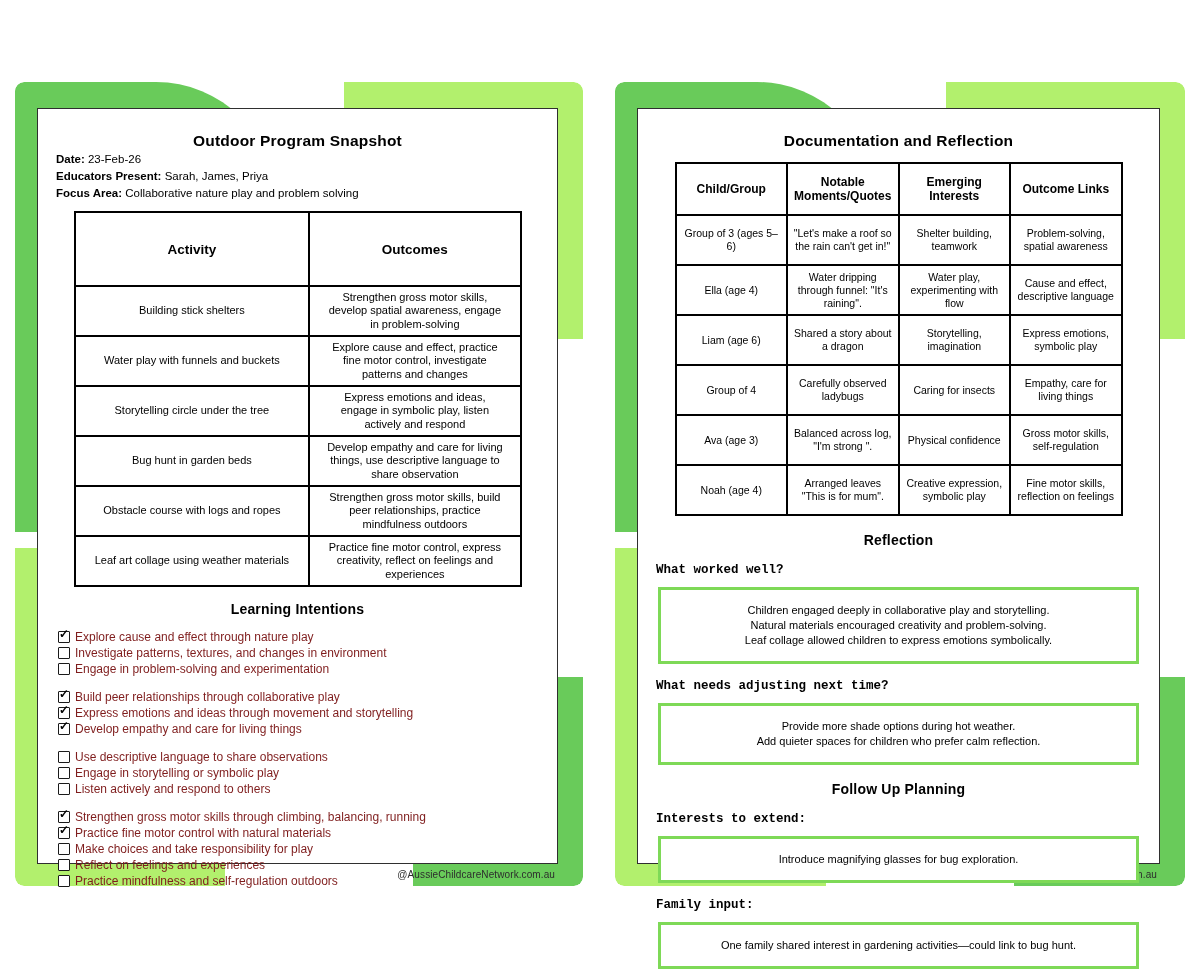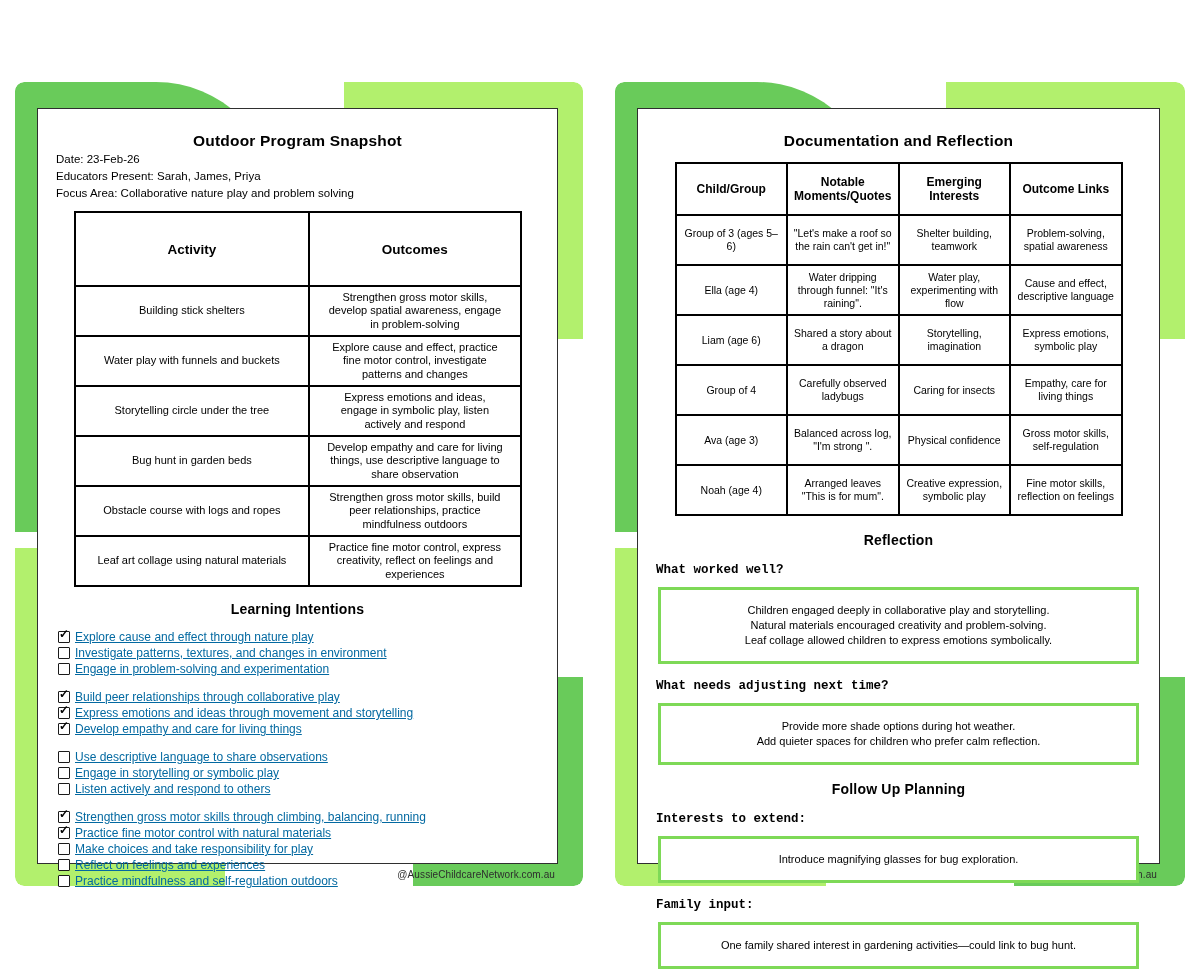--- a/index.html
+++ b/index.html
@@ -26,41 +26,41 @@
     position:absolute;bottom:6px;right:28px;z-index:2;
     font-size:10px;color:#2d2d2d;letter-spacing:0.1px;
   }
   .page{
     position:absolute;left:22px;right:25px;top:26px;bottom:22px;
     background:#ffffff;border:1px solid #2f2f2f;z-index:3;
     padding:6px 18px;box-sizing:border-box;
   }
   .p-title{font-size:15.5px;font-weight:bold;text-align:center;margin-top:17px;letter-spacing:0.2px;}
   .meta{font-size:11.5px;line-height:15px;margin-top:2px;}
-  .meta .m-label{font-weight:normal;}
+  .meta .m-label{font-weight:bold;}
   table{border-collapse:collapse;table-layout:fixed;margin:10px auto 0 auto;width:448px;}
   th,td{border:2px solid #000;text-align:center;vertical-align:middle;}
   .act-table th{height:40px;font-size:13.5px;padding:16px 6px;}
   .act-table td{height:44px;font-size:11px;line-height:13.5px;padding:2px 15px;}
   .act-table th:first-child,.act-table td:first-child{width:49.5%;}
   .doc-table{margin-top:12px;}
   .doc-table th{height:46px;font-size:12px;line-height:14.5px;padding:2px 5px;}
   .doc-table td{height:44px;font-size:10.5px;line-height:13px;padding:2px 5px;}
   .sec-title{font-size:14px;font-weight:bold;text-align:center;margin-top:14px;letter-spacing:0.2px;}
   .checklist{margin:12px 0 0 2px;}
   .check-group{margin-bottom:12px;}
   .check-item{display:flex;align-items:center;height:16px;font-size:12px;}
   .cbox{
     position:relative;width:10px;height:10px;border:1.4px solid #1a1a1a;
     border-radius:1px;margin-right:5px;flex:0 0 auto;background:#fff;
   }
   .cbox .mark{
     position:absolute;left:0px;top:-4px;font-size:12px;font-weight:bold;color:#000;line-height:12px;
   }
-  .clabel{white-space:nowrap;color:#0369a1;text-decoration:underline;}
+  .clabel{white-space:nowrap;color:#7f1d1d;}
   .q-head{font-size:12.5px;font-weight:bold;margin:15px 0 5px 0;font-family:Liberation Mono, monospace;}
   .green-box{
     border:3px solid var(--box-border);background:#fff;
     padding:13px 10px;text-align:center;font-size:11px;line-height:15px;
     margin:10px 2px;
   }
   .page2 .sec-title{margin-top:16px;}
 </style>
 </head>
 <body>
@@ -112,21 +112,21 @@
           </tr>
           <tr>
             <td>Bug hunt in garden beds</td>
             <td>Develop empathy and care for living things, use descriptive language to share observation</td>
           </tr>
           <tr>
             <td>Obstacle course with logs and ropes</td>
             <td>Strengthen gross motor skills, build peer relationships, practice mindfulness outdoors</td>
           </tr>
           <tr>
-            <td>Leaf art collage using natural materials</td>
+            <td>Leaf art collage using weather materials</td>
             <td>Practice fine motor control, express creativity, reflect on feelings and experiences</td>
           </tr>
         </tbody>
     </table>
 
     <div class="sec-title">Learning Intentions</div>
     <div class="checklist">
         <div class="check-group">
           <div class="check-item">
             <span class="cbox">

